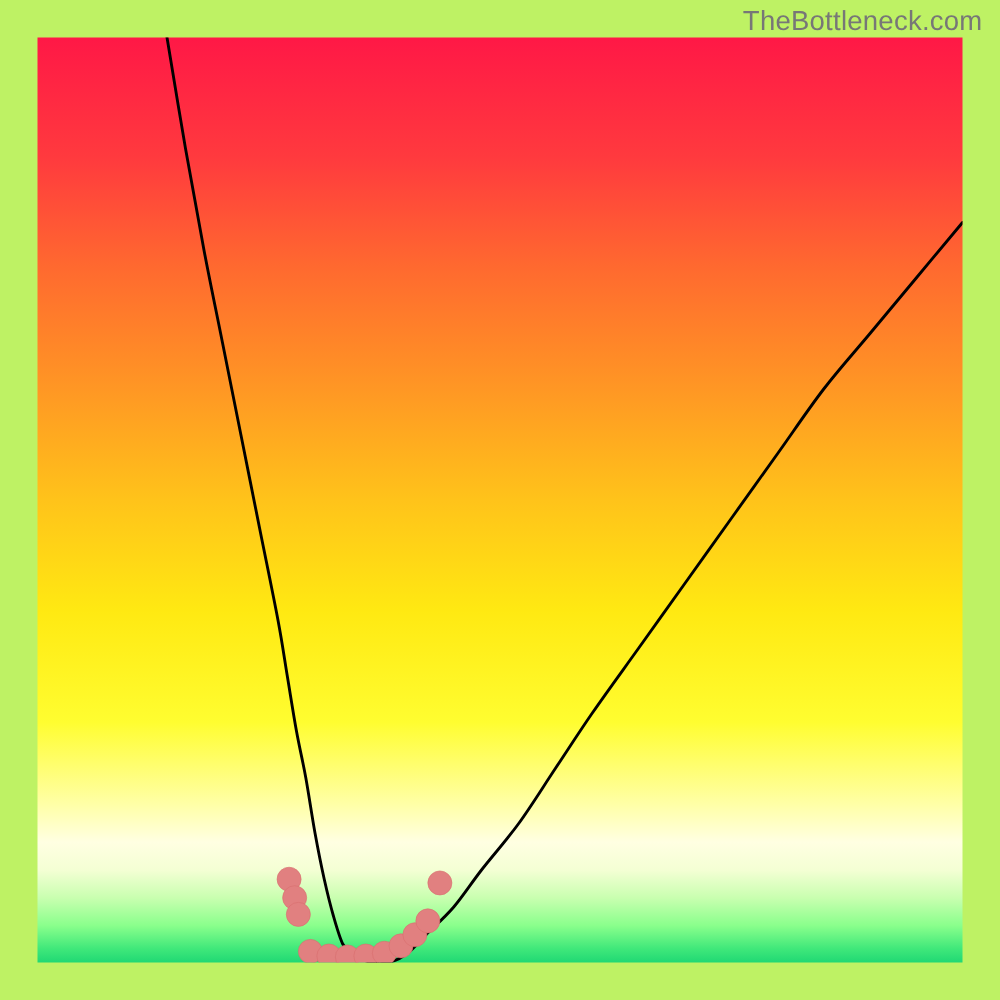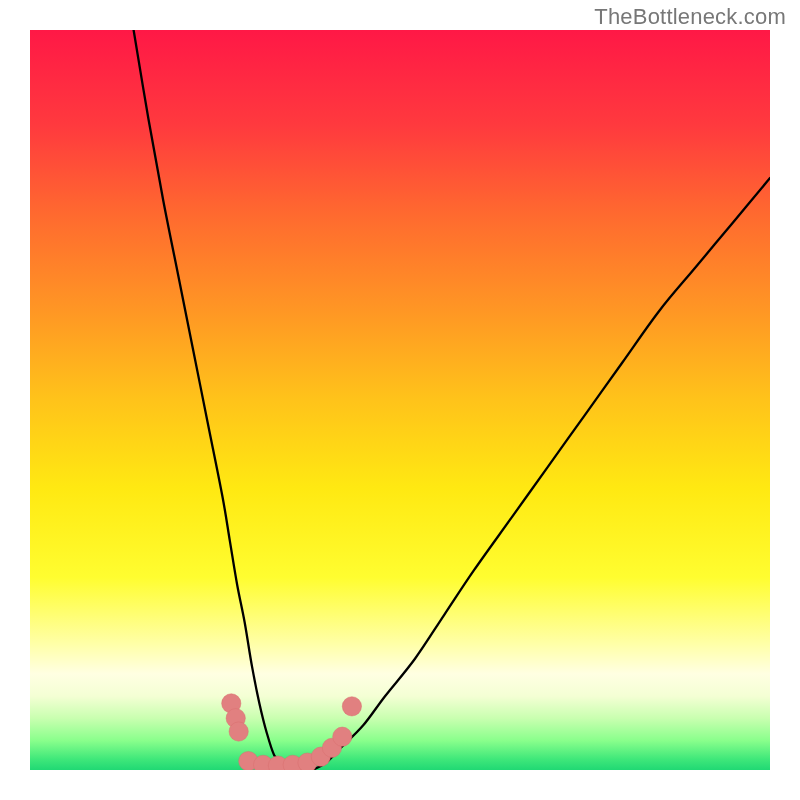--- a/index.html
+++ b/index.html
@@ -10,21 +10,21 @@
     background: #000;
     overflow: hidden;
     font-family: Arial, Helvetica, sans-serif;
   }
   .frame {
     position: absolute;
     top: 0;
     left: 0;
     width: 800px;
     height: 800px;
-    background: #ffffff;
+    background: #bef264;
   }
   .plot-area {
     position: absolute;
     top: 30px;
     left: 30px;
     width: 740px;
     height: 740px;
     overflow: hidden;
     
   }

